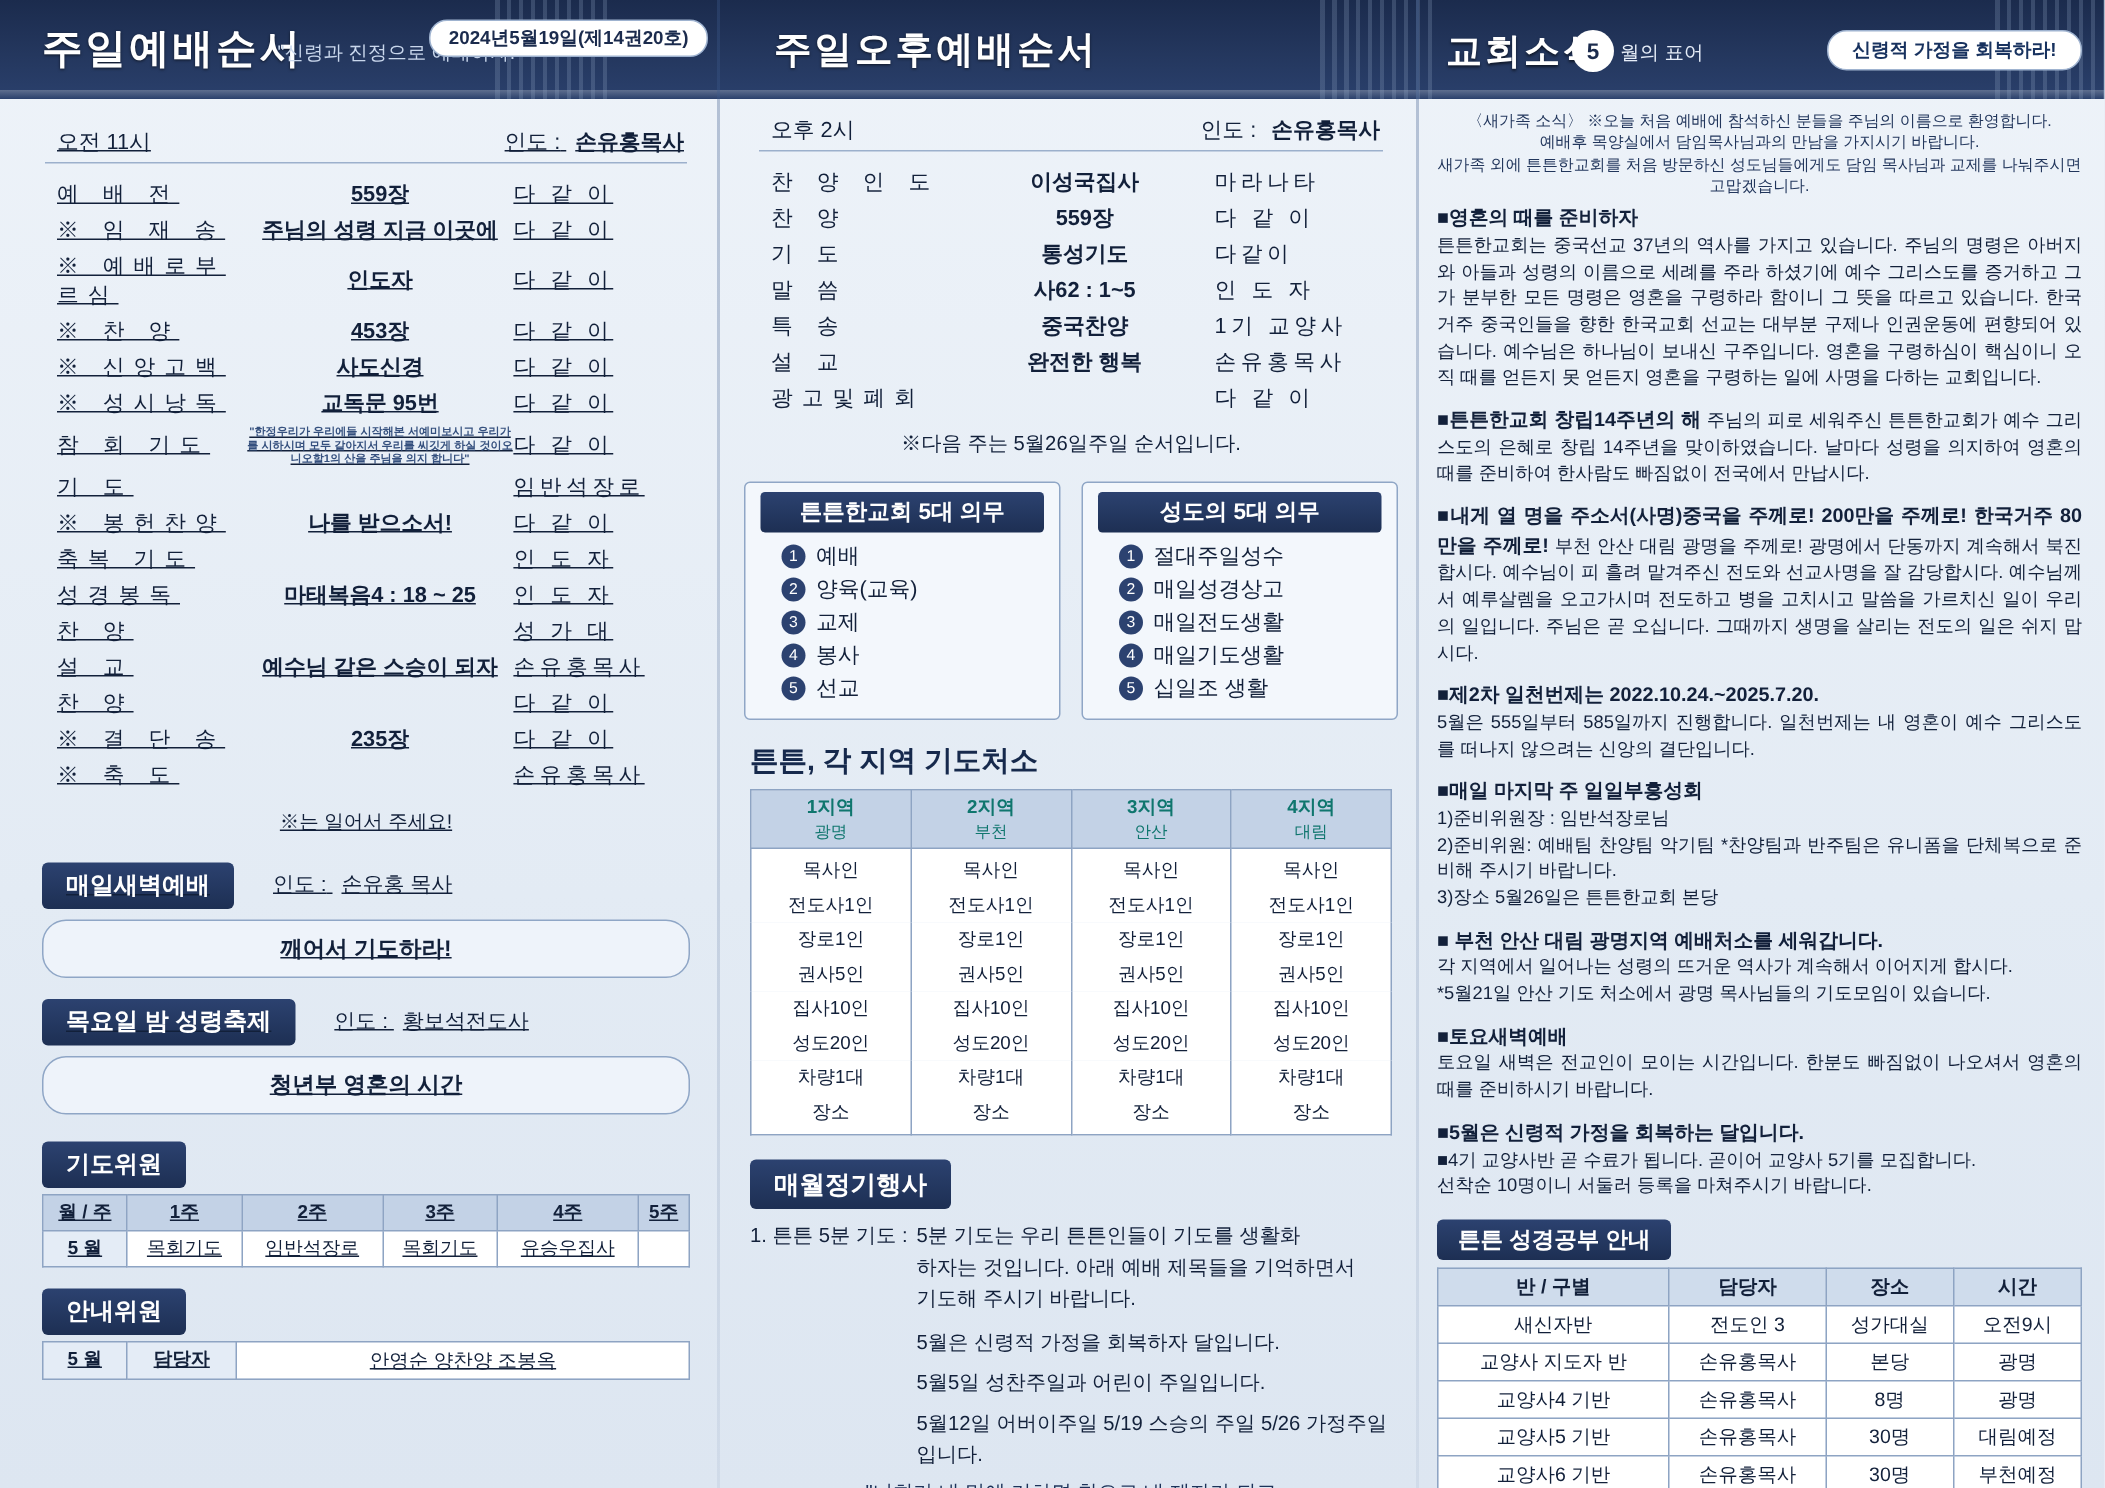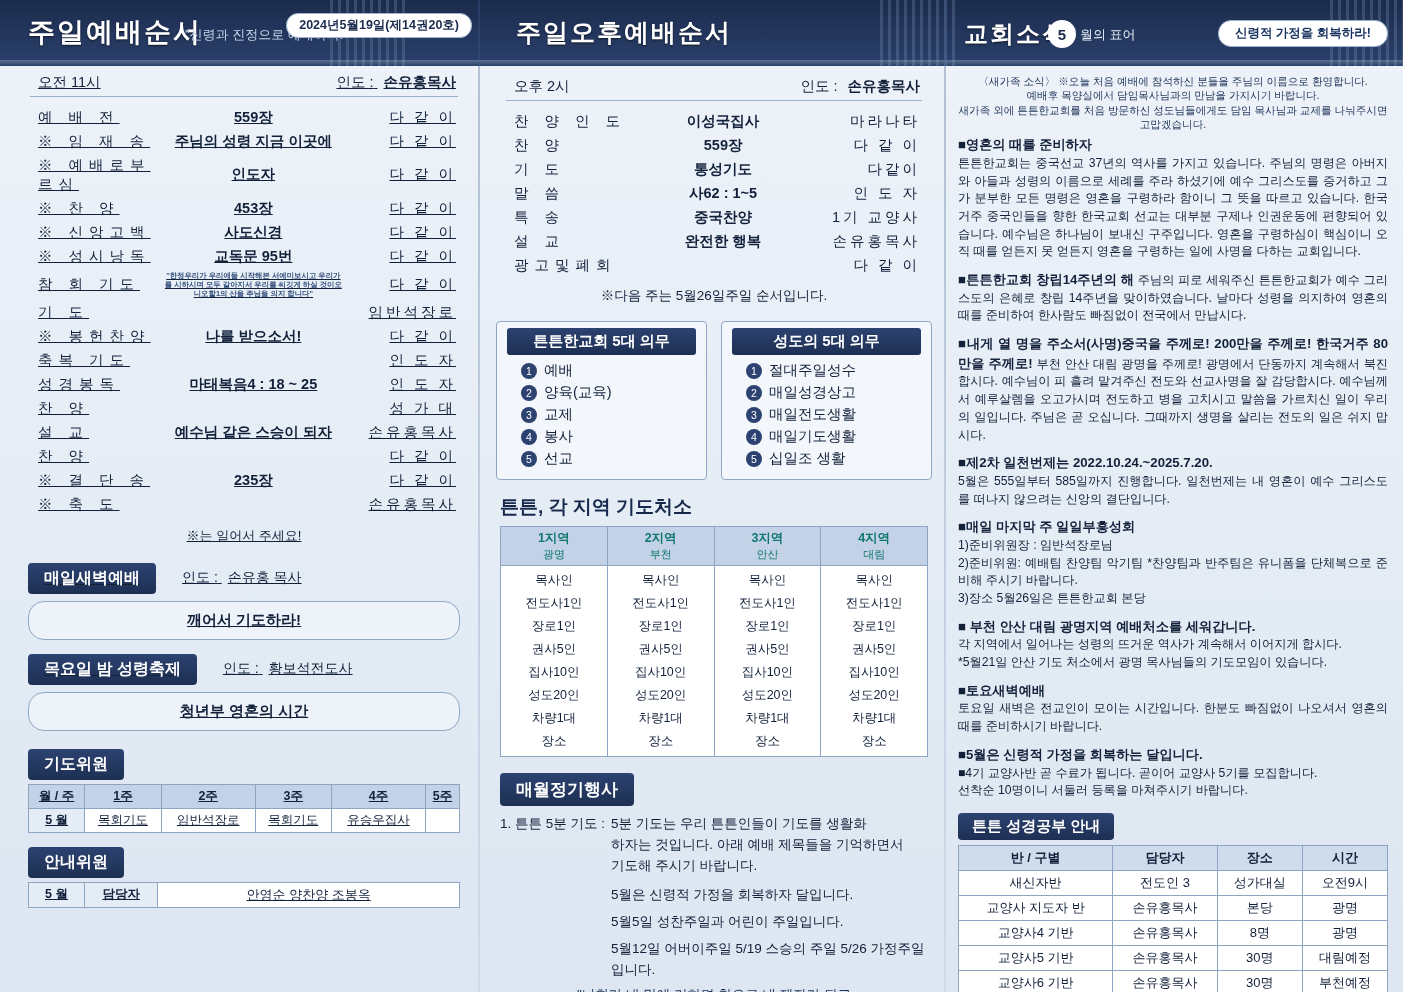--- a/index.html
+++ b/index.html
@@ -39,21 +39,21 @@
                 display:flex; align-items:center; justify-content:center; }
   .monthlabel { position:absolute; left:130px; top:26px; font-size:13px; color:#e6edf8;text-align:right; }
   .sloganpill { position:absolute; right:8px; top:20px; background:#fff; border-radius:13px;
                 padding:4px 16px; font-size:12.5px; font-weight:bold; color:#18325f;
                 border:1px solid #9fb3d0; }
 
   table.order { width:100%; border-collapse:collapse; font-size:14.5px; }
   table.order td { padding:2.5px 0; vertical-align:middle; }
   .c1 { width:33%; padding-left:28px !important; letter-spacing:6px; }
   .c2 { width:38%; text-align:center; font-weight:bold; }
-  .c3 { width:29%; text-align:right; padding-right:22px !important; letter-spacing:3px; }
+  .c3 { width:29%; text-align:left; padding-right:22px !important; letter-spacing:3px; }
   .timerow { font-size:14.5px; padding:6px 0 10px 0; }
   .timerow .t-left { padding-left:28px; }
   .timerow .t-right { text-align:right; padding-right:22px; }
   .hr { height:1px; background:#9cb0cc; margin:2px 20px 8px 20px; }
 
   .note-small { font-size:7.4px; color:#35507e; line-height:1.25; text-align:center; }
   .centernote { text-align:center; font-size:13px; padding-top:10px; }
 
   .secthead { display:inline-block; background:linear-gradient(180deg,#2c4270,#1d2f53);
               color:#fff; font-weight:bold; font-size:16px; padding:5px 16px; border-radius:4px; }
@@ -96,21 +96,21 @@
   <div class="divider" style="left:478px"></div>
   <div class="divider" style="left:944px"></div>
 
   <div class="col colA">
     <div class="masthead">
       <div class="mast-title">주일예배순서</div>
       <div class="mast-sub">"신령과 진정으로 예배하자!"</div>
       <div class="datepill">2024년5월19일(제14권20호)</div>
     </div>
 
-    <div style="padding-top:4px">
+    <div style="padding-top:16px">
       <table class="order">
         <tbody>
             <tr class="timerow">
           <td class="t-left">오전 11시</td>
           <td></td>
           <td class="t-right"><span>인도 :</span>
             <span style="font-weight:bold;margin-left:6px">손유홍목사</span></td>
         </tr>
       </tbody>
         </table>

